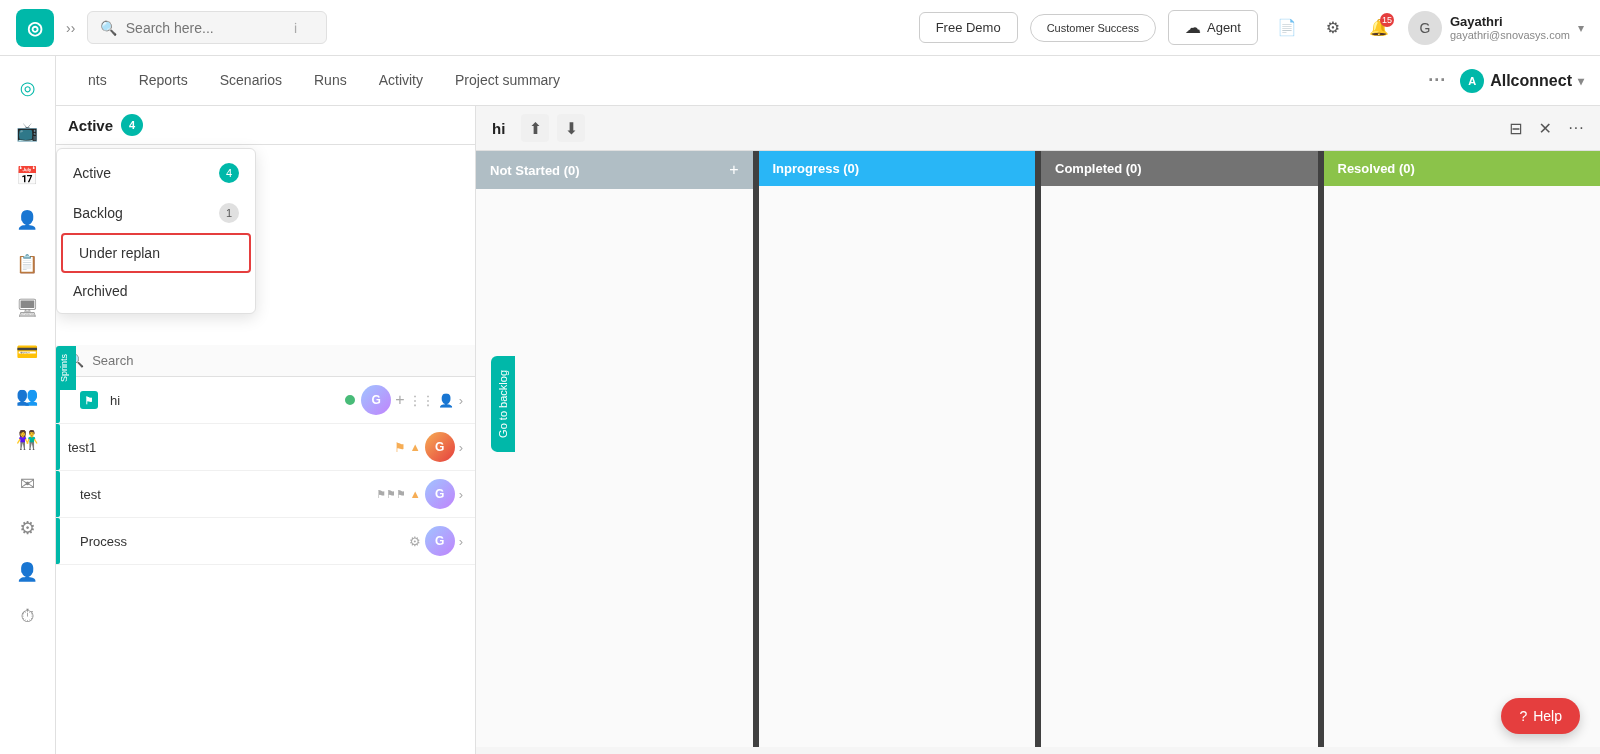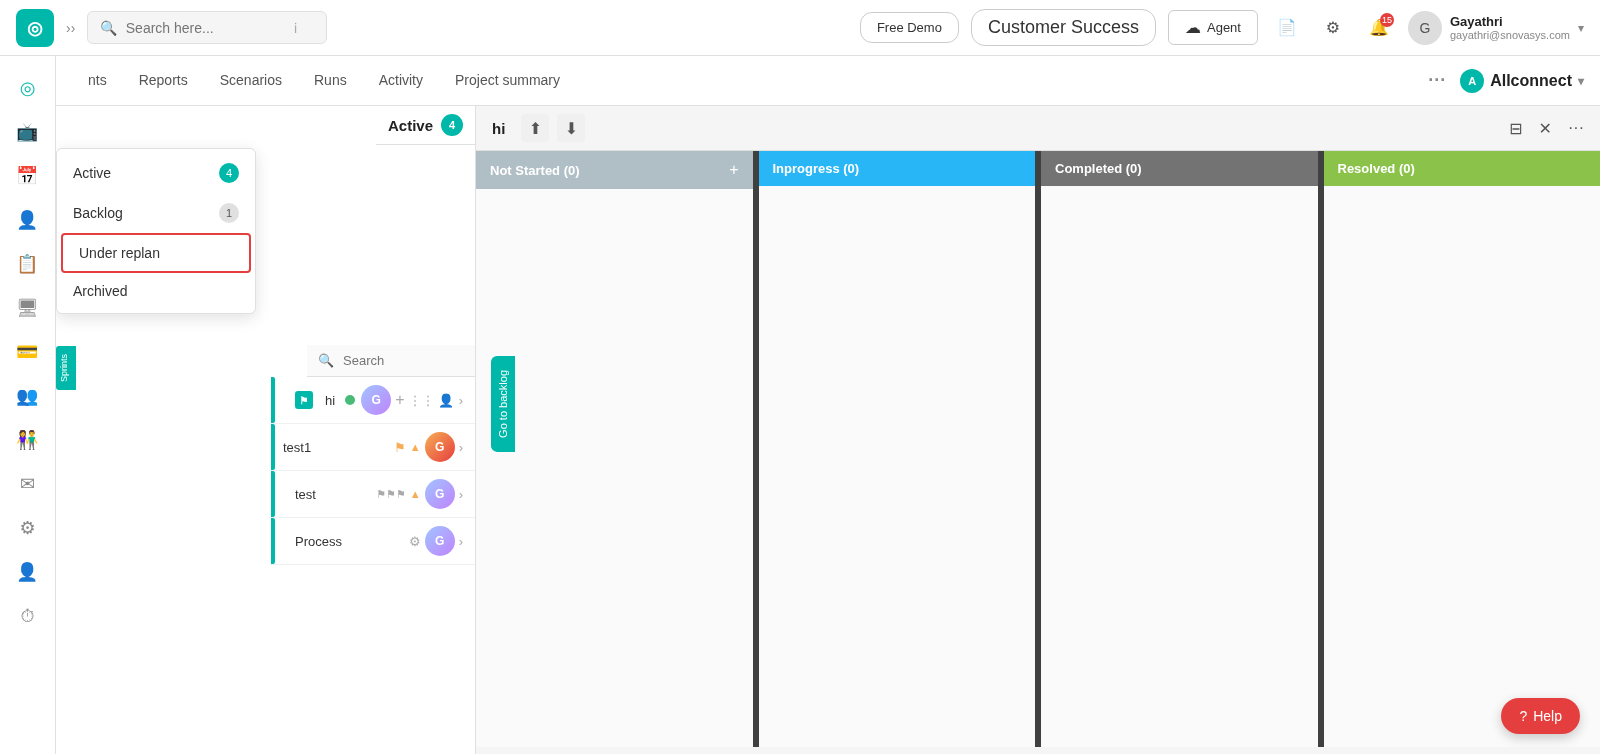--- a/index.html
+++ b/index.html
@@ -35,25 +35,25 @@
     }
     .search-bar input {
       border: none; background: transparent; outline: none;
       font-size: 14px; color: #333; width: 160px;
     }
     .search-icon-top { color: #aaa; font-size: 14px; }
     .info-icon { color: #aaa; font-size: 14px; cursor: pointer; }
     .nav-spacer { flex: 1; }
     .free-demo-btn {
       border: 1px solid #ccc; background: #fff; padding: 7px 16px;
-      border-radius: 12px; font-size: 13px; cursor: pointer; color: #333;
+      border-radius: 6px; font-size: 13px; cursor: pointer; color: #333;
     }
     .customer-success-btn {
       border: 1px solid #ccc; background: #fff; padding: 7px 16px;
-      border-radius: 14px; font-size: 18px; cursor: pointer; color: #333;
+      border-radius: 14px; font-size: 11px; cursor: pointer; color: #333;
       display: flex; align-items: center; gap: 6px;
     }
     .agent-btn {
       border: 1px solid #ccc; background: #fff; padding: 7px 16px;
       border-radius: 6px; font-size: 13px; cursor: pointer; color: #333;
       display: flex; align-items: center; gap: 6px;
     }
     .agent-icon { font-size: 16px; }
     .nav-icon-btn {
       width: 34px; height: 34px; border-radius: 6px;
@@ -158,21 +158,20 @@
 
     
     .left-panel {
       width: 420px;
       background: #fff;
       border-right: 1px solid #e0e0e0;
       display: flex;
       flex-direction: column;
       flex-shrink: 0;
       position: relative;
-      align-items: flex-end;
     }
 
     .panel-header {
       display: flex;
       align-items: center;
       padding: 8px 12px;
       gap: 8px;
       border-bottom: 1px solid #e0e0e0;
     }
     .active-label {

